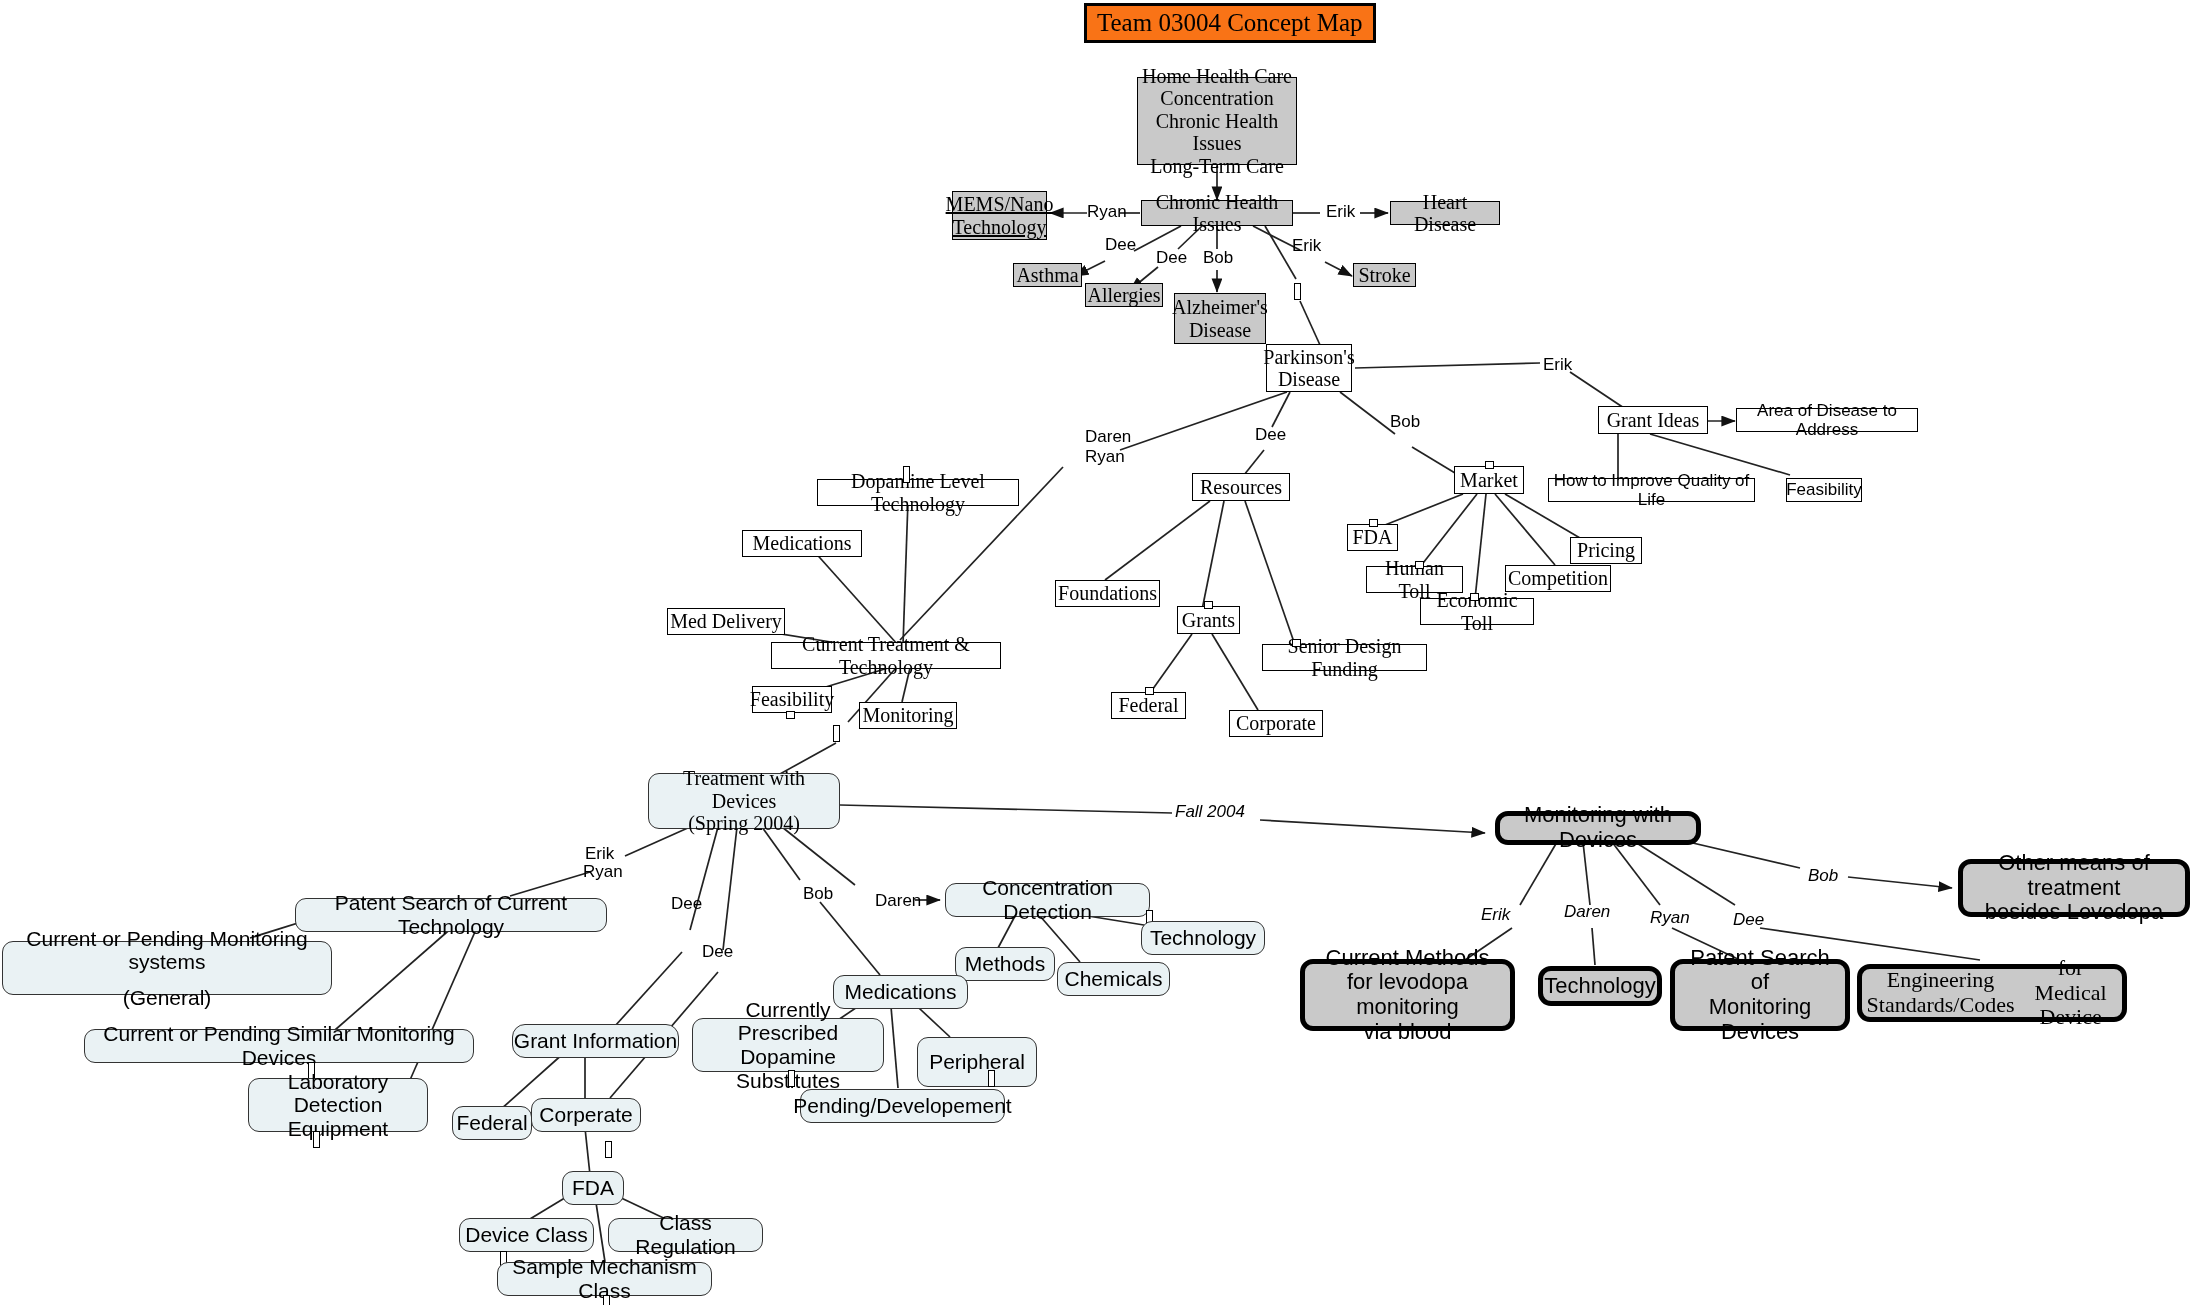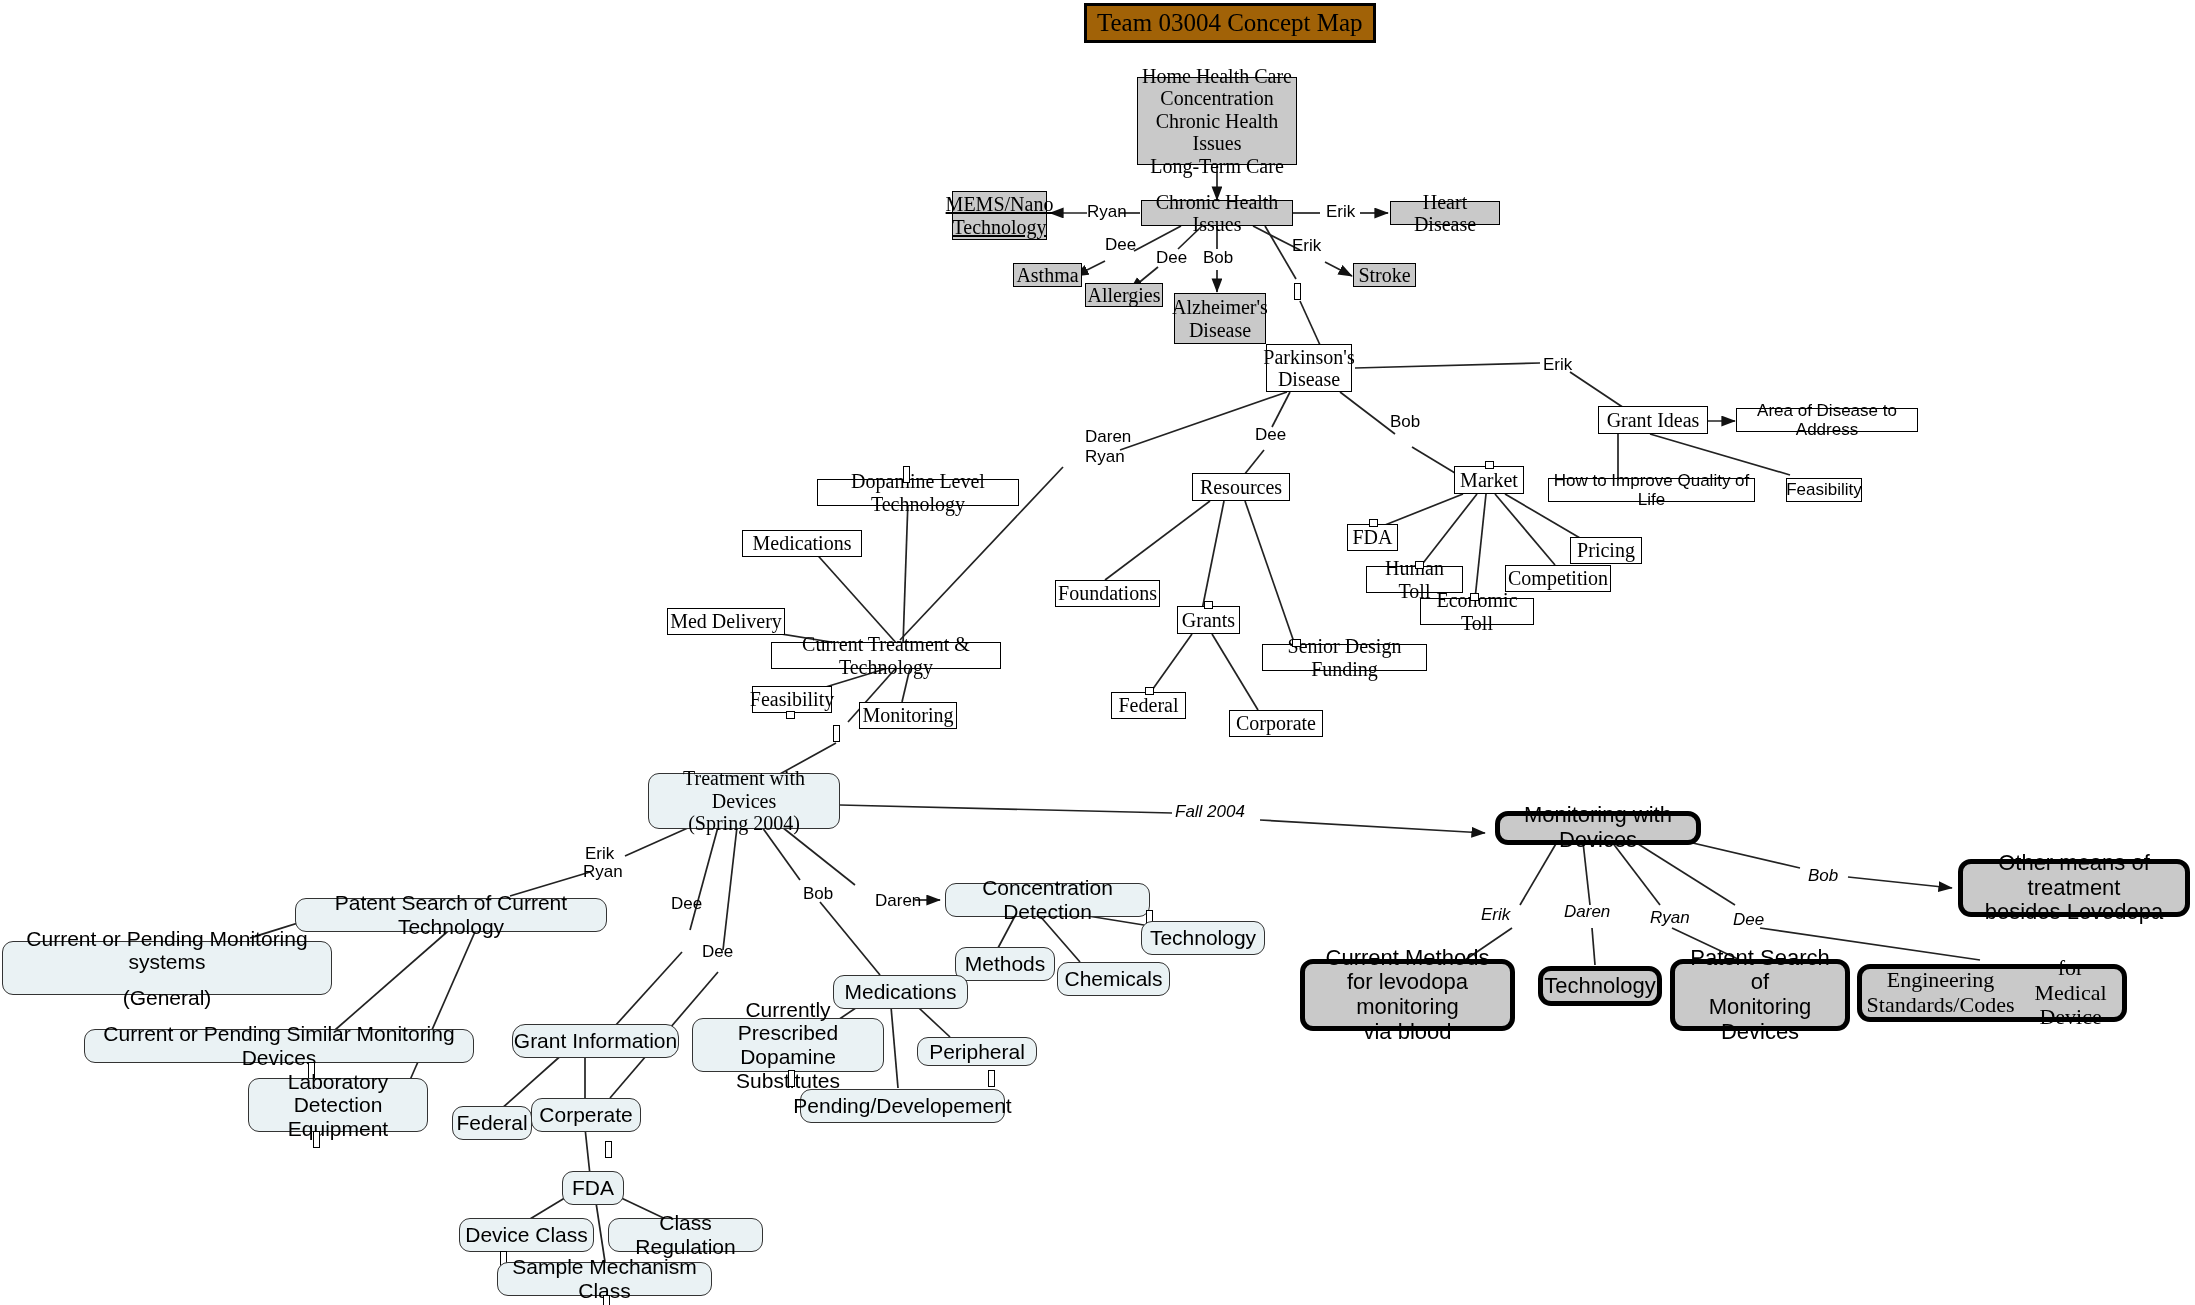--- a/index.html
+++ b/index.html
@@ -1,21 +1,21 @@
 <!DOCTYPE html>
 <html><head>
 <meta charset="utf-8">
 <style>
   html,body{margin:0;padding:0;background:#ffffff;}
   #stage{position:relative;width:2195px;height:1305px;background:#fff;overflow:hidden;
          font-family:"Liberation Sans",sans-serif;}
   #edges{position:absolute;left:0;top:0;width:2195px;height:1305px;}
 
   
-  .title-box{position:absolute;border:3px solid #000;background:#a16207;padding:3px 10px;
+  .title-box{position:absolute;border:3px solid #000;background:#f97316;padding:3px 10px;
              font-family:"Liberation Serif",serif;font-size:25px;color:#000;white-space:nowrap;}
 
   
   .node{position:absolute;box-sizing:border-box;text-align:center;color:#000;
         display:flex;align-items:center;justify-content:center;line-height:1.12;}
 
   
   .n-grey{background:#c9c9c9;border:1.5px solid #000;font-family:"Liberation Serif",serif;font-size:20px;}
   
   .n-white{background:#fff;border:1.5px solid #000;font-family:"Liberation Serif",serif;font-size:20px;}
@@ -360,21 +360,21 @@
   <div class="node n-round" style="left:1057px;top:962px;width:113px;height:34px;">Chemicals</div>
 
   <div class="node n-round" style="left:833px;top:975px;width:135px;height:34px;">Medications</div>
 
   <div class="node n-round" style="left:692px;top:1018px;width:192px;height:54px;flex-direction:column;">
     <span>Currently Prescribed</span>
     <span>Dopamine Substitutes</span>
   </div>
   <div class="handle v" style="left:788px;top:1070px;"></div>
 
-  <div class="node n-round" style="left:917px;top:1037px;width:120px;height:29px;">Peripheral</div>
+  <div class="node n-round" style="left:917px;top:1037px;width:120px;height:50px;">Peripheral</div>
   <div class="handle v" style="left:988px;top:1070px;"></div>
 
   <div class="node n-round" style="left:800px;top:1089px;width:205px;height:34px;">Pending/Developement</div>
 
   <div class="elabel" style="left:1087px;top:202px;">Ryan</div>
   <div class="elabel" style="left:1326px;top:202px;">Erik</div>
   <div class="elabel" style="left:1105px;top:235px;">Dee</div>
   <div class="elabel" style="left:1156px;top:248px;">Dee</div>
   <div class="elabel" style="left:1203px;top:248px;">Bob</div>
   <div class="elabel" style="left:1292px;top:236px;">Erik</div>

